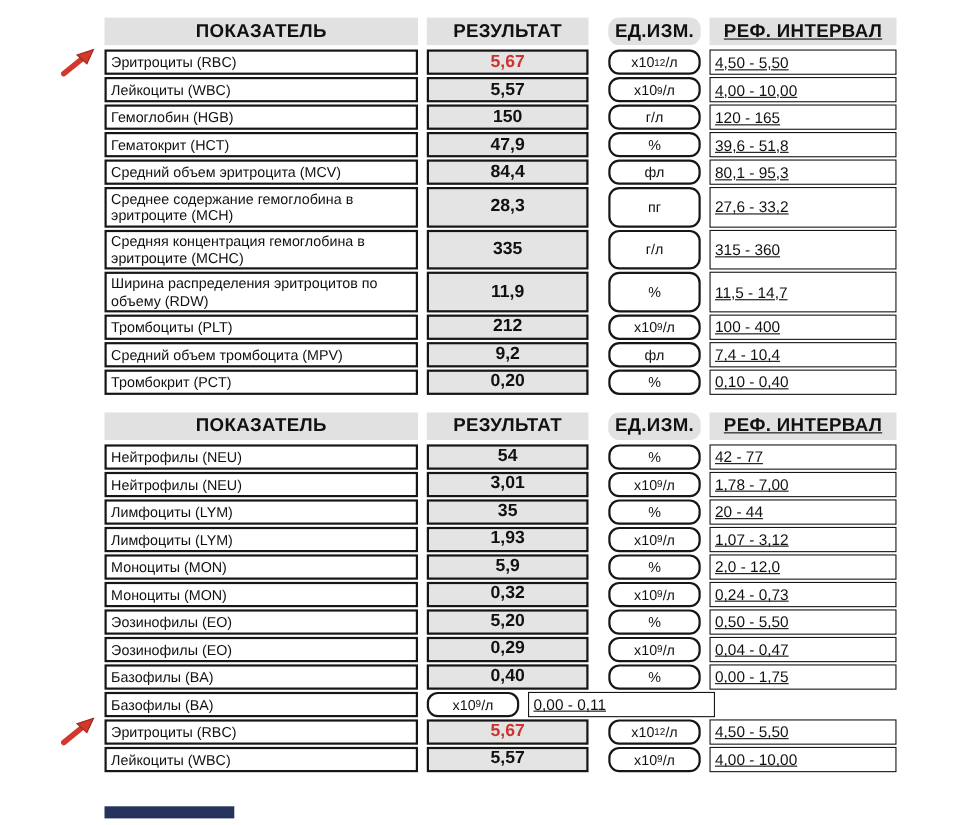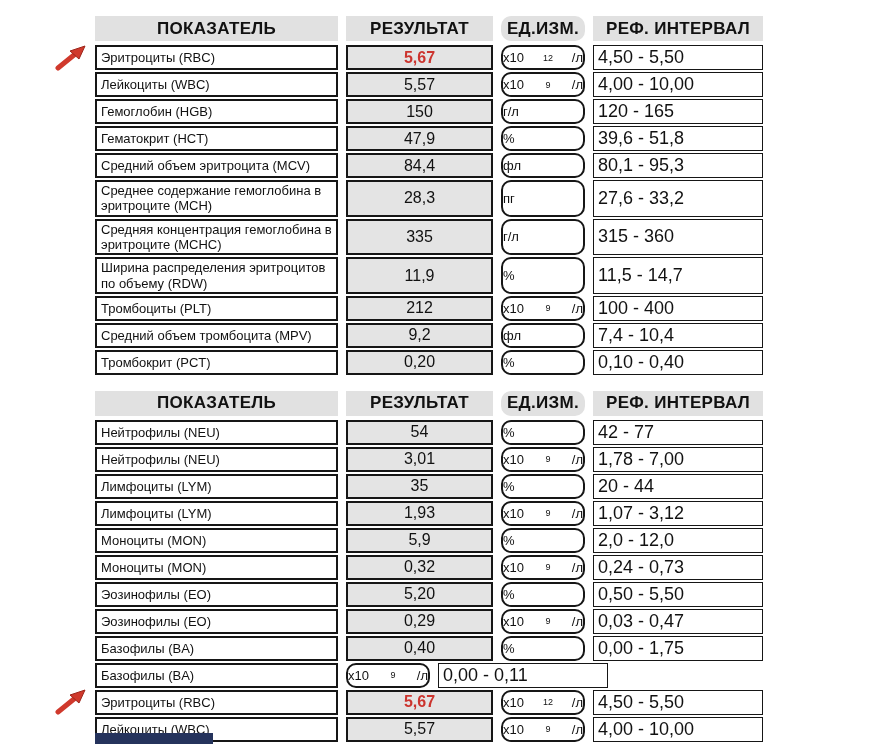--- a/index.html
+++ b/index.html
@@ -16,30 +16,30 @@
     box-sizing:border-box;background:#e1e1e1;
     font-weight:bold;font-size:17px;letter-spacing:.3px;
     display:flex;align-items:center;justify-content:center;
     height:25px;
   }
   .row{display:flex;margin-bottom:2px;position:relative;}
   .cell{
     box-sizing:border-box;border:2px solid #161616;background:#fff;
     display:flex;align-items:center;min-height:23px;
   }
-  .w-param{width:243px;margin-right:8px;}
-  .w-result{width:147px;margin-right:8px;}
+  .w-param{width:285px;margin-right:8px;}
+  .w-result{width:147px;margin-right:18px;}
   .w-unit{width:84px;margin-right:8px;border-radius:10px;}
-  .w-ref{width:170px;}
+  .w-ref{width:170px;text-decoration:underline;}
   .cell.param{padding:1px 4px;font-size:13px;line-height:1.18;justify-content:flex-start;}
-  .cell.result{background:#e4e4e4;justify-content:center;font-size:16px;}
+  .cell.result{background:#e4e4e4;justify-content:center;font-size:16px;font-weight:bold;}
   .cell.result.abnormal{color:#cc342e;font-weight:bold;}
-  .cell.unit{justify-content:space-between;font-size:13px;}
+  .cell.unit{justify-content:center;font-size:13px;}
   .cell.unit sup{font-size:9px;line-height:0;}
-  .cell.ref{padding:1px 4px;font-size:18px;justify-content:flex-start;border-width:1.5px;}
+  .cell.ref{padding:1px 4px;font-size:14px;justify-content:flex-start;border-width:1.5px;}
   .marker-arrow{
     position:absolute;left:-40px;top:50%;
     width:32px;height:26px;margin-top:-13px;
   }
   .footer-bar{
     position:absolute;left:95px;top:733px;width:118px;height:11px;
     background:#25335c;
   }
 </style>
 </head>
@@ -223,21 +223,21 @@
           <div class="cell ref w-ref">0,50 - 5,50</div>
         </div>
         <div class="row">
           <div class="cell param w-param">Эозинофилы (EO)</div>
           <div class="cell result w-result">0,29</div>
           <div class="cell unit w-unit">
             <span>х10</span>
             <sup>9</sup>
             <span>/л</span>
           </div>
-          <div class="cell ref w-ref">0,03 - 0,47</div>
+          <div class="cell ref w-ref">0,04 - 0,47</div>
         </div>
         <div class="row">
           <div class="cell param w-param">Базофилы (BA)</div>
           <div class="cell result w-result">0,40</div>
           <div class="cell unit w-unit">
             <span>%</span>
           </div>
           <div class="cell ref w-ref">0,00 - 1,75</div>
         </div>
         <div class="row">

